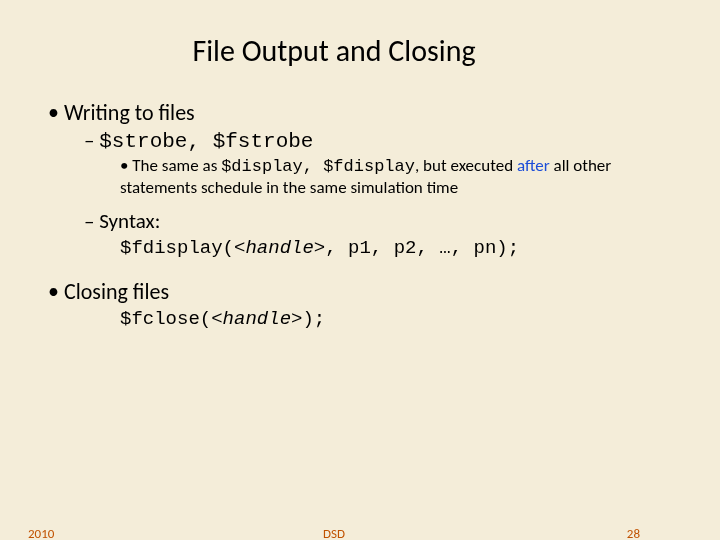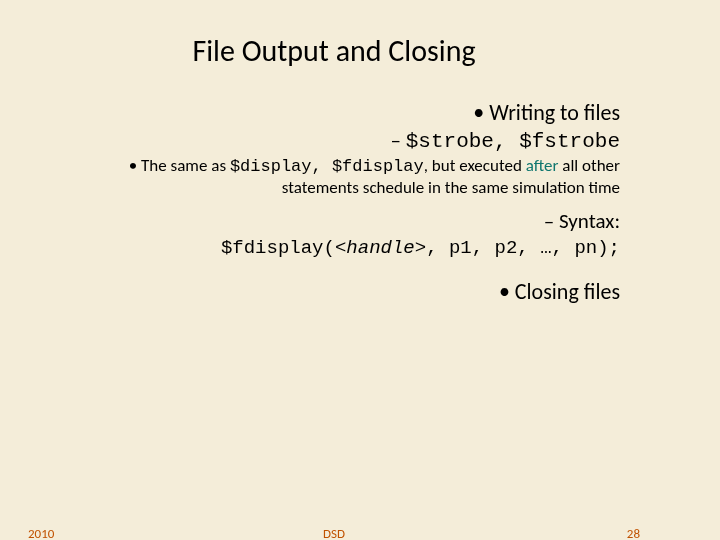--- a/index.html
+++ b/index.html
@@ -21,31 +21,30 @@
   .title {
     text-align: center;
     font-size: 30px;
     padding-top: 32px;
     padding-bottom: 12px;
   }
   .content {
     padding: 18px 48px 0 48px;
     font-size: 22px;
     line-height: 1.25;
-    text-align: right;
   }
   ul { margin: 0; padding: 0; list-style: none; }
   .lvl1 > li { margin-bottom: 6px; }
   .lvl1 > li::before { content: "• "; }
   .lvl2 { padding-left: 36px; font-size: 21px; }
   .lvl2 > li::before { content: "– "; }
   .lvl3 { padding-left: 36px; font-size: 17px; }
   .lvl3 > li::before { content: "• "; }
   .mono { font-family: "Courier New", monospace; }
-  .accent { color: #0f766e; }
+  .accent { color: #1d4ed8; }
   .syntax-line {
     padding-left: 72px;
     font-family: "Courier New", monospace;
     font-size: 19px;
     margin: 2px 0 18px 0;
   }
   .italic { font-style: italic; }
   .spacer-sm { height: 10px; }
   .footer {
     position: absolute;
@@ -84,20 +83,23 @@
             <span>Syntax:</span>
           </li>
         </ul>
         <div class="syntax-line">
           <span>$fdisplay(</span><span class="italic">&lt;handle&gt;</span><span>, p1, p2, …, pn);</span>
         </div>
       </li>
 
       <li>
         <span>Closing files</span>
+        <div class="syntax-line">
+          <span>$fclose(</span><span class="italic">&lt;handle&gt;</span><span>);</span>
+        </div>
       </li>
     </ul>
   </div>
 
   <div class="footer">
     <span class="year">2010</span>
     <span class="mid">DSD</span>
     <span class="page">28</span>
   </div>
 

